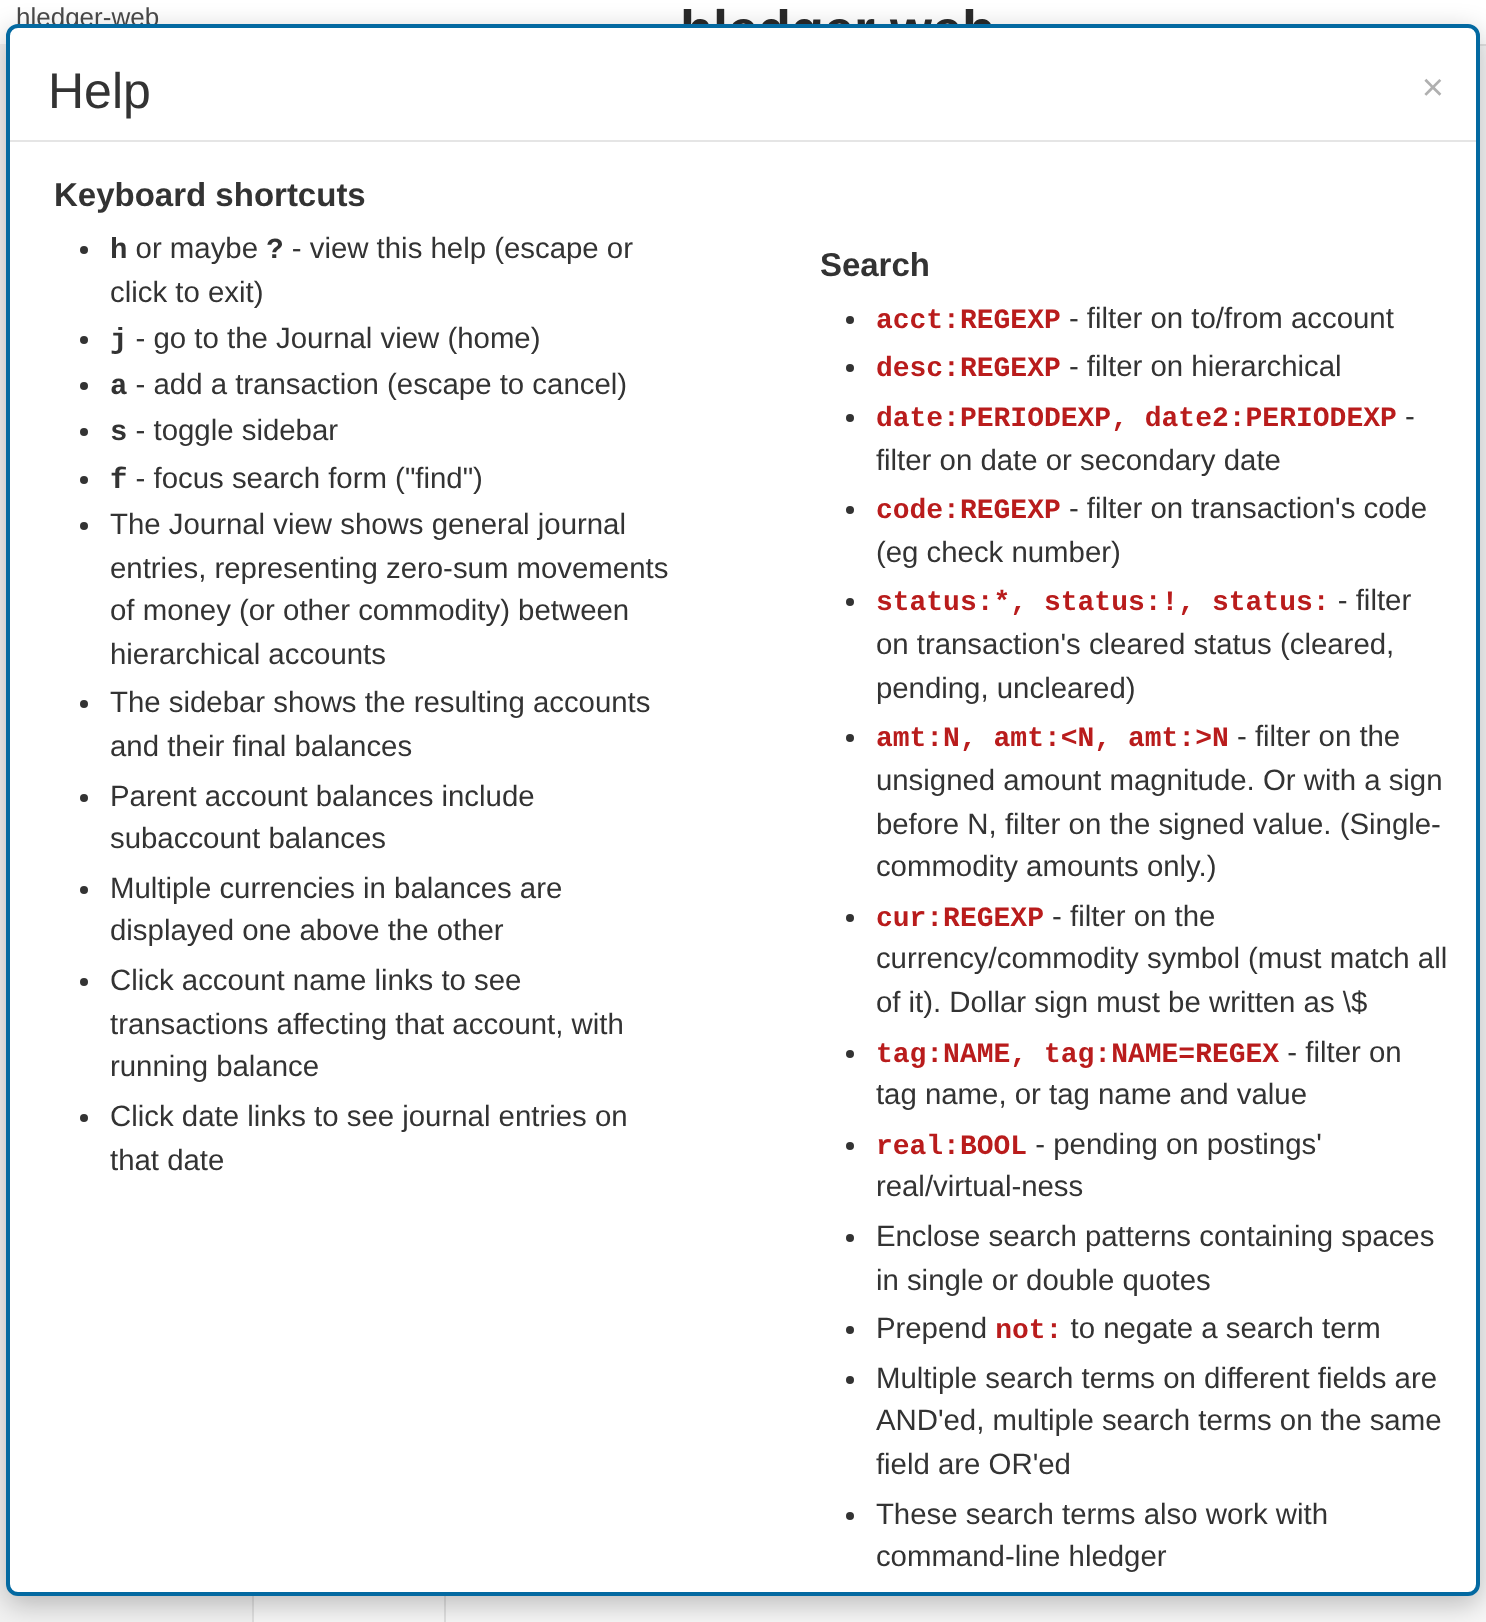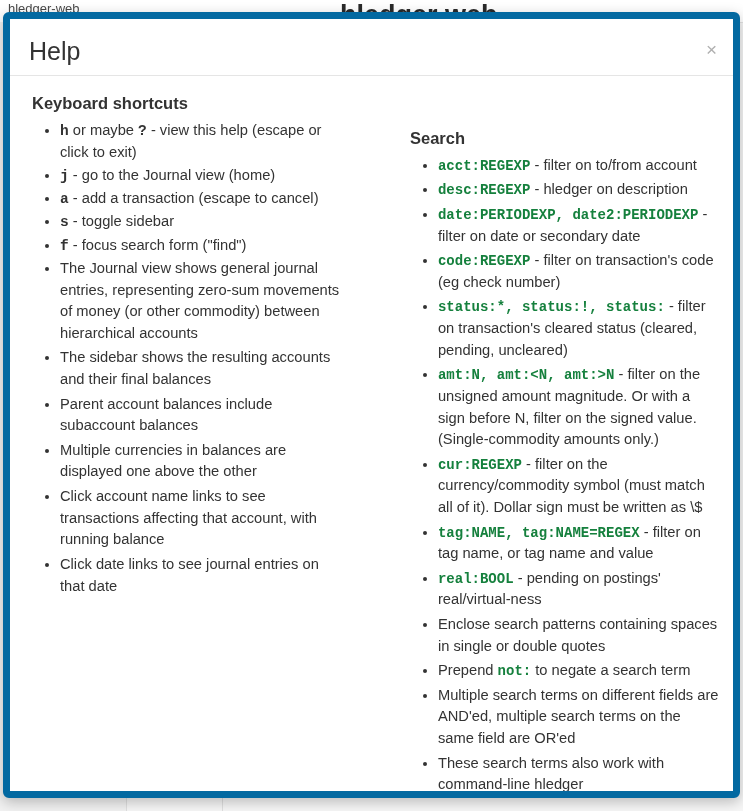--- a/index.html
+++ b/index.html
@@ -64,21 +64,21 @@
   }
 
   
   #help-modal {
     position: absolute;
     left: 3px;
     top: 12px;
     width: 737px;
     height: 786px;
     background: #ffffff;
-    border: 7px solid #0369a1;
+    border: 2px solid #0369a1;
     border-radius: 6px;
     box-shadow: 0 4px 14px rgba(0,0,0,0.25);
     box-sizing: border-box;
     overflow: hidden;
   }
   .modal-header {
     position: relative;
     height: 57px;
     border-bottom: 1px solid #e5e5e5;
     box-sizing: border-box;
@@ -149,21 +149,21 @@
     line-height: 1.47;
     margin-bottom: 1px;
   }
   ul.help-list.spaced li {
     margin-bottom: 3px;
   }
   code, .mono {
     font-family: "Liberation Mono", monospace;
     font-size: 14px;
     font-weight: bold;
-    color: #15803d;
+    color: #b91c1c;
   }
   .kbd {
     font-family: "Liberation Mono", monospace;
     font-size: 14.5px;
     font-weight: bold;
   }
 </style>
 </head>
 <body>
 
@@ -204,21 +204,21 @@
         <li>Click date links to see journal entries on that date</li>
       </ul>
 
     </div>
 
     <div class="col col-right">
 
       <h4 class="section">Search</h4>
       <ul class="help-list spaced">
         <li><span class="mono">acct:REGEXP</span><span> - filter on to/from account</span></li>
-        <li><span class="mono">desc:REGEXP</span><span> - hledger on description</span></li>
+        <li><span class="mono">desc:REGEXP</span><span> - filter on hierarchical</span></li>
         <li><span class="mono">date:PERIODEXP, date2:PERIODEXP</span><span> - filter on date or secondary date</span></li>
         <li><span class="mono">code:REGEXP</span><span> - filter on transaction's code (eg check number)</span></li>
         <li><span class="mono">status:*, status:!, status:</span><span> - filter on transaction's cleared status (cleared, pending, uncleared)</span></li>
         <li><span class="mono">amt:N, amt:&lt;N, amt:&gt;N</span><span> - filter on the unsigned amount magnitude. Or with a sign before N, filter on the signed value. (Single-commodity amounts only.)</span></li>
         <li><span class="mono">cur:REGEXP</span><span> - filter on the currency/commodity symbol (must match all of it). Dollar sign must be written as \$</span></li>
         <li><span class="mono">tag:NAME, tag:NAME=REGEX</span><span> - filter on tag name, or tag name and value</span></li>
         <li><span class="mono">real:BOOL</span><span> - pending on postings' real/virtual-ness</span></li>
         <li><span>Enclose search patterns containing spaces in single or double quotes</span></li>
         <li><span>Prepend </span><span class="mono">not:</span><span> to negate a search term</span></li>
         <li><span>Multiple search terms on different fields are AND'ed, multiple search terms on the same field are OR'ed</span></li>

